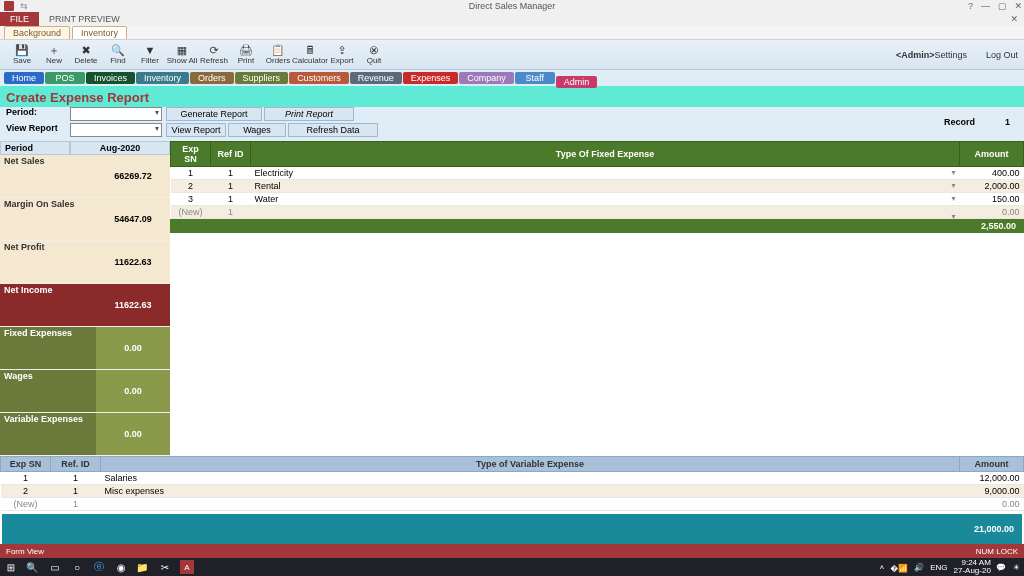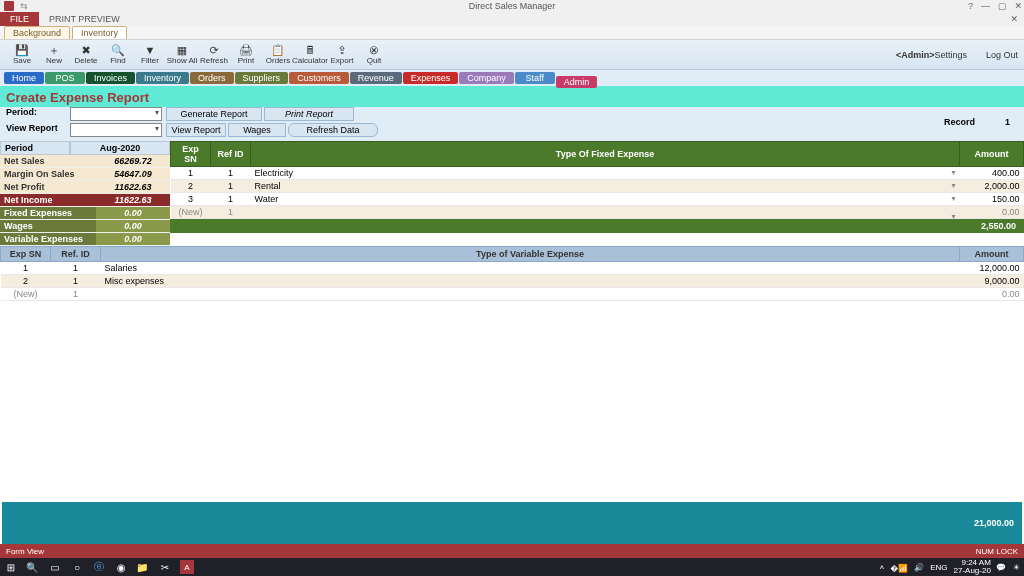--- a/index.html
+++ b/index.html
@@ -49,42 +49,42 @@
 .cbtn { font-size: 9px; background: #d8e6f2; border: 1px solid #9db8d2; padding: 1px 0; text-align: center; cursor: pointer; }
 .controls .record-info { margin-left: auto; display: flex; gap: 30px; font-size: 9px; font-weight: bold; padding-top: 10px; padding-right: 8px; }
 
 
 .main { display: flex; background: #fff; }
 .sidepanel { width: 170px; }
 .side-header { background: #d8e6f2; border: 1px solid #b8c8d8; font-size: 9px; font-weight: bold; padding: 1px 4px; }
 .side-period { text-align: center; }
 .side-row { display: flex; font-size: 9px; border-bottom: 1px solid #eee; }
 .side-row .lbl { flex: 0 0 96px; padding: 1px 4px; font-weight: bold; color: #fff; }
-.side-row .val { flex: 1; text-align: center; font-weight: bold; padding: 1px 2px; font-style: italic; }
+.side-row .val { flex: 1; text-align: center; font-weight: bold; padding: 16px 2px; }
 .sr-beige { background: #f5e8d0; } .sr-beige .lbl { color: #333; }
 .sr-olive .lbl { background: #6b7a3a; }
 .sr-olive .val { background: #8a9a4a; color: #fff; }
 .sr-red .lbl { background: #8a2a2a; } .sr-red .val { background: #8a2a2a; color: #fff; }
 
 
 .tbl { width: 100%; border-collapse: collapse; font-size: 9px; }
 .tbl th { background: #4a7a2a; color: #fff; font-weight: bold; padding: 2px 4px; border: 1px solid #3a6020; }
 .tbl th.steel { background: #a8c0d8; color: #333; border: 1px solid #8aa8c8; }
 .tbl td { padding: 1px 4px; border-bottom: 1px solid #e8e8e8; }
 .tbl td.c { text-align: center; }
 .tbl td.r { text-align: right; }
 .tbl tr.alt td { background: #f5ede0; }
 .tbl tr.newrow td { color: #888; }
 .table-total { background: #4a7a2a; color: #fff; font-size: 9px; font-weight: bold; text-align: right; padding: 2px 8px; }
 .dd-cell { position: relative; }
 .dd-cell::after { content: "▾"; position: absolute; right: 4px; color: #888; font-size: 8px; }
 
 .fixed-table-wrap { flex: 1; }
 .variable-section { width: 100%; }
-.teal-total { background: #1a8a9a; color: #fff; font-size: 9px; font-weight: bold; text-align: right; padding: 16px 8px; position: absolute; bottom: 32px; left: 2px; right: 2px; }
+.teal-total { background: #1a8a9a; color: #fff; font-size: 9px; font-weight: bold; text-align: right; padding: 10px 8px; position: absolute; bottom: 32px; left: 2px; right: 2px; }
 
 
 .formview-bar { position: absolute; bottom: 18px; left: 0; right: 0; height: 14px; background: #a4373a; color: #fff; font-size: 8px; display: flex; align-items: center; padding: 0 6px; justify-content: space-between; }
 .taskbar { position: absolute; bottom: 0; left: 0; right: 0; height: 18px; background: #202028; display: flex; align-items: center; padding: 0 4px; gap: 8px; }
 .taskbar .ticon { width: 14px; height: 14px; display: flex; align-items: center; justify-content: center; color: #fff; font-size: 10px; }
 .taskbar .tray { margin-left: auto; display: flex; align-items: center; gap: 6px; color: #fff; font-size: 8px; }
 .taskbar .tray .dt { display: flex; flex-direction: column; align-items: flex-end; line-height: 1; }
 </style>
 </head>
 <body>
@@ -201,21 +201,21 @@
     </div>
   </div>
   <div class="ctrl-buttons">
     <div class="brow">
       <div class="cbtn" style="width:96px;">Generate Report</div>
       <div class="cbtn" style="width:90px;font-style:italic;">Print Report</div>
     </div>
     <div class="brow">
       <div class="cbtn" style="width:60px;">View Report</div>
       <div class="cbtn" style="width:58px;">Wages</div>
-      <div class="cbtn" style="width:90px;border-radius:6px;">Refresh Data</div>
+      <div class="cbtn" style="width:90px;">Refresh Data</div>
     </div>
   </div>
   <div class="record-info">
     <span>Record</span>
     <span>1</span>
   </div>
 </div>
 
 <div class="main">
   <div class="sidepanel">

